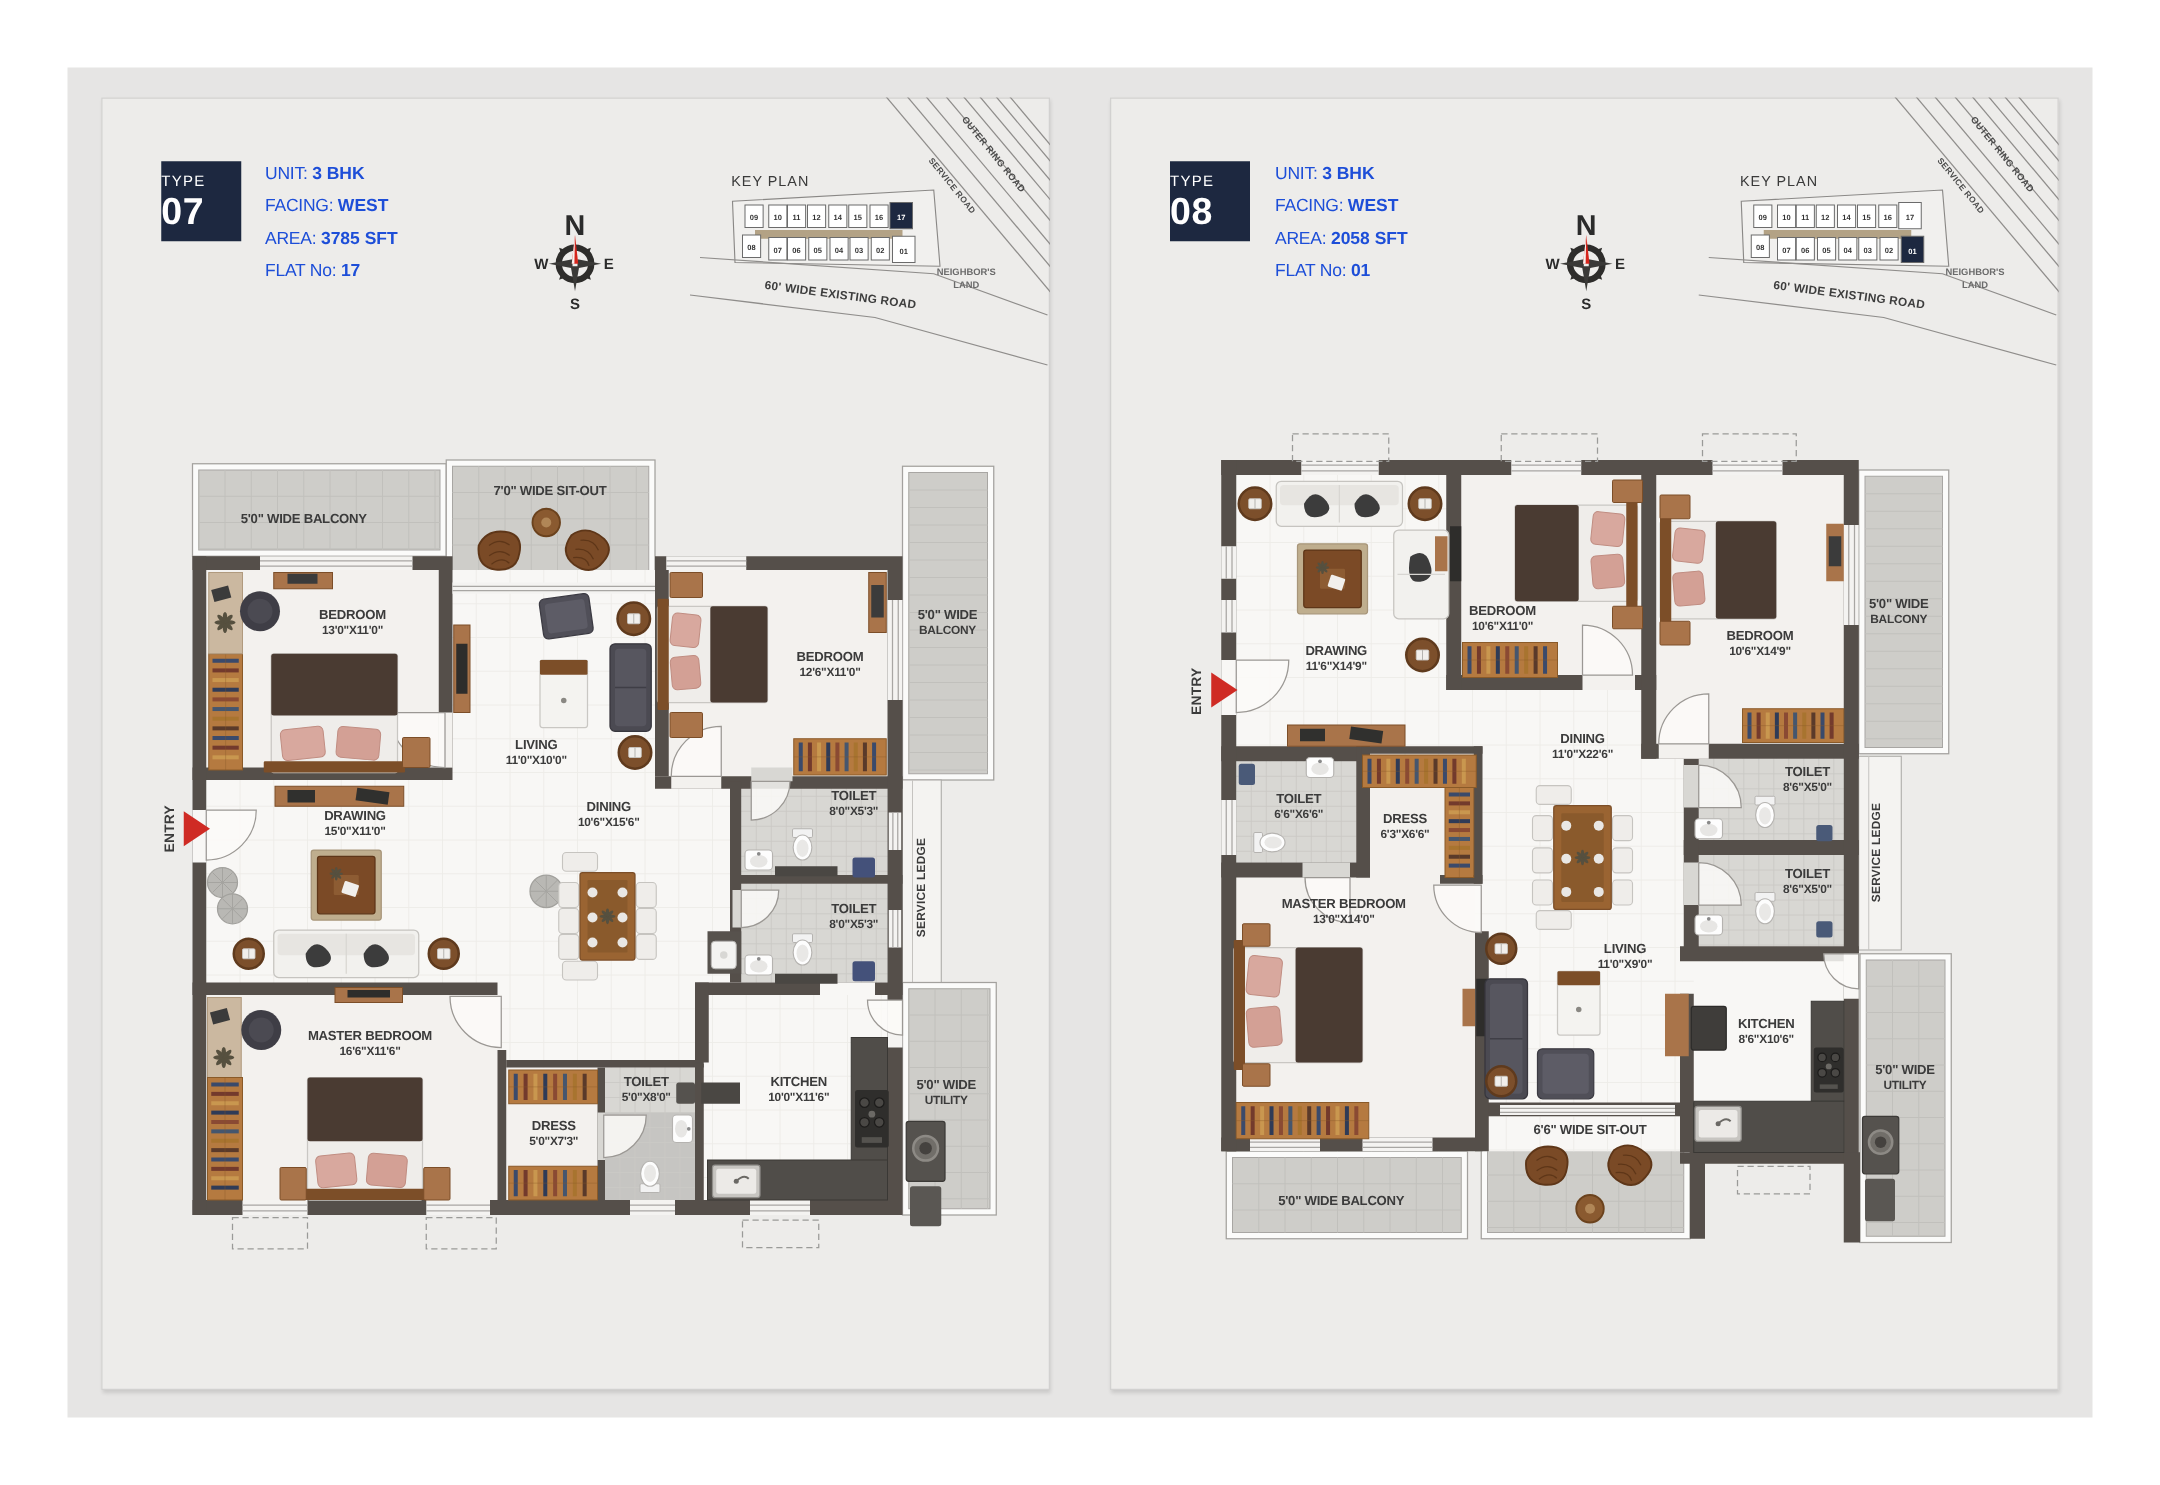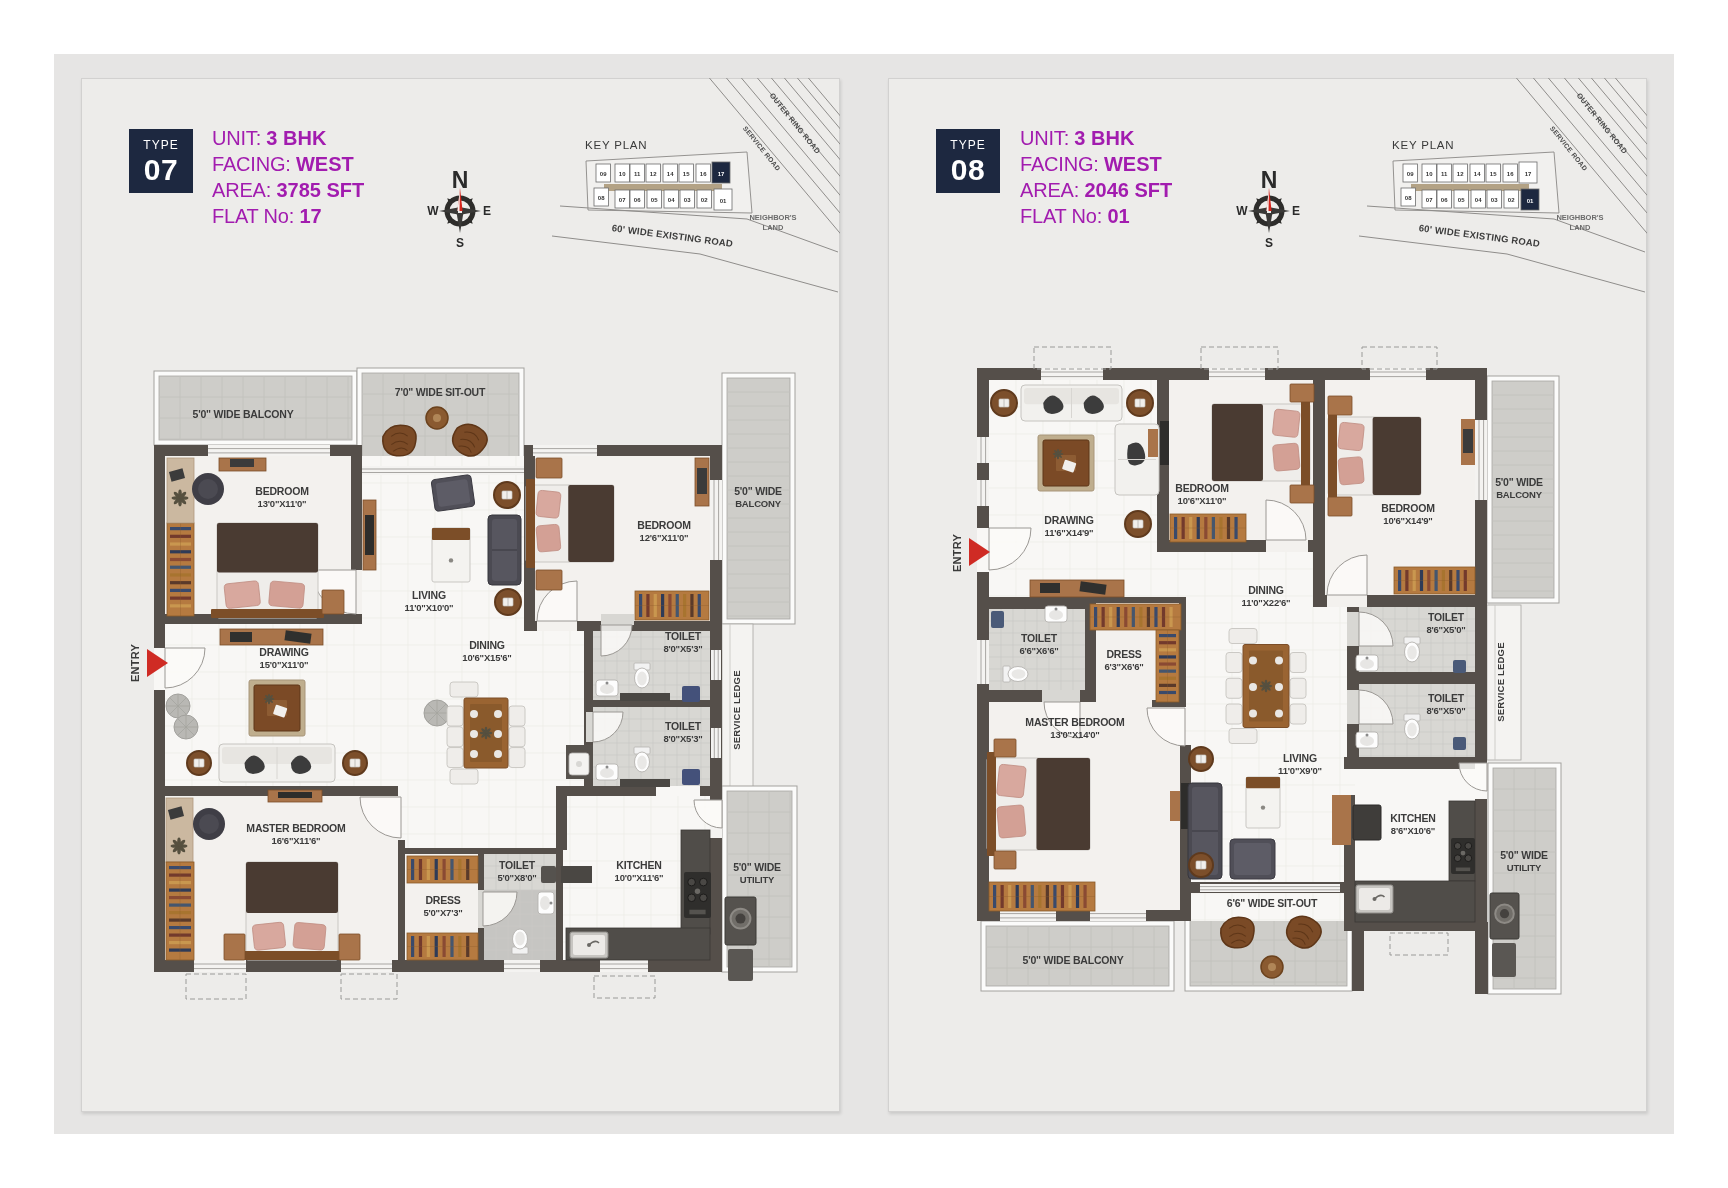--- a/index.html
+++ b/index.html
@@ -1,20 +1,20 @@
 <!DOCTYPE html>
 <html><head><meta charset="utf-8"><style>
 *{margin:0;padding:0;box-sizing:border-box}
 html,body{width:1728px;height:1188px;background:#fff;font-family:"Liberation Sans",sans-serif;overflow:hidden}
 .backdrop{position:absolute;left:54px;top:54px;width:1620px;height:1080px;background:#e6e5e4}
 .panel{position:absolute;top:78px;width:759px;height:1034px;background:#edecea;border:1px solid #d2d1d0;box-shadow:1px 2px 3px rgba(0,0,0,0.12)}
-.typebox{position:absolute;top:129px;width:64px;height:64px;background:#1d2840;color:#fff;text-align:center}
+.typebox{position:absolute;top:129px;width:64px;height:64px;background:#1d2840;color:#fff;}
 .typebox .t1{font-size:12px;letter-spacing:1px;margin-top:9px}
 .typebox .t2{font-size:30px;font-weight:bold;letter-spacing:0.5px;margin-top:1px}
-.info{position:absolute;top:125px;color:#a21caf;font-size:20px;line-height:26px;letter-spacing:-0.2px}
+.info{position:absolute;top:125px;color:#1d4ed8;font-size:14px;line-height:26px;letter-spacing:-0.2px}
 .info b{letter-spacing:0}
 svg.overlay{position:absolute;left:0;top:0}
 </style></head><body>
 
 <div class="backdrop"></div>
 
 <div class="panel" style="left:81px"></div>
 
 <div class="panel" style="left:888px"></div>
 
@@ -23,21 +23,21 @@
     <div class="t2">07</div>
   </div>
 
 <div class="info" style="left:212px">UNIT: <b>3 BHK</b><br>FACING: <b>WEST</b><br>AREA: <b>3785 SFT</b><br>FLAT No: <b>17</b></div>
 
 <div class="typebox" style="left:936px">
     <div class="t1">TYPE</div>
     <div class="t2">08</div>
   </div>
 
-<div class="info" style="left:1020px">UNIT: <b>3 BHK</b><br>FACING: <b>WEST</b><br>AREA: <b>2046 SFT</b><br>FLAT No: <b>01</b></div>
+<div class="info" style="left:1020px">UNIT: <b>3 BHK</b><br>FACING: <b>WEST</b><br>AREA: <b>2058 SFT</b><br>FLAT No: <b>01</b></div>
 <svg class="overlay" width="1728" height="1188" viewBox="0 0 1728 1188" font-family="Liberation Sans, sans-serif">
 <defs>
 <clipPath id="clipleftroads">
         <rect x="81" y="78" width="759" height="220"></rect>
       </clipPath>
 <clipPath id="cliprightroads">
         <rect x="888" y="78" width="759" height="220"></rect>
       </clipPath>
 </defs>
 <rect x="154" y="371" width="203" height="74" fill="#fbfbfa" stroke="#a3a19e" stroke-width="1"></rect>

